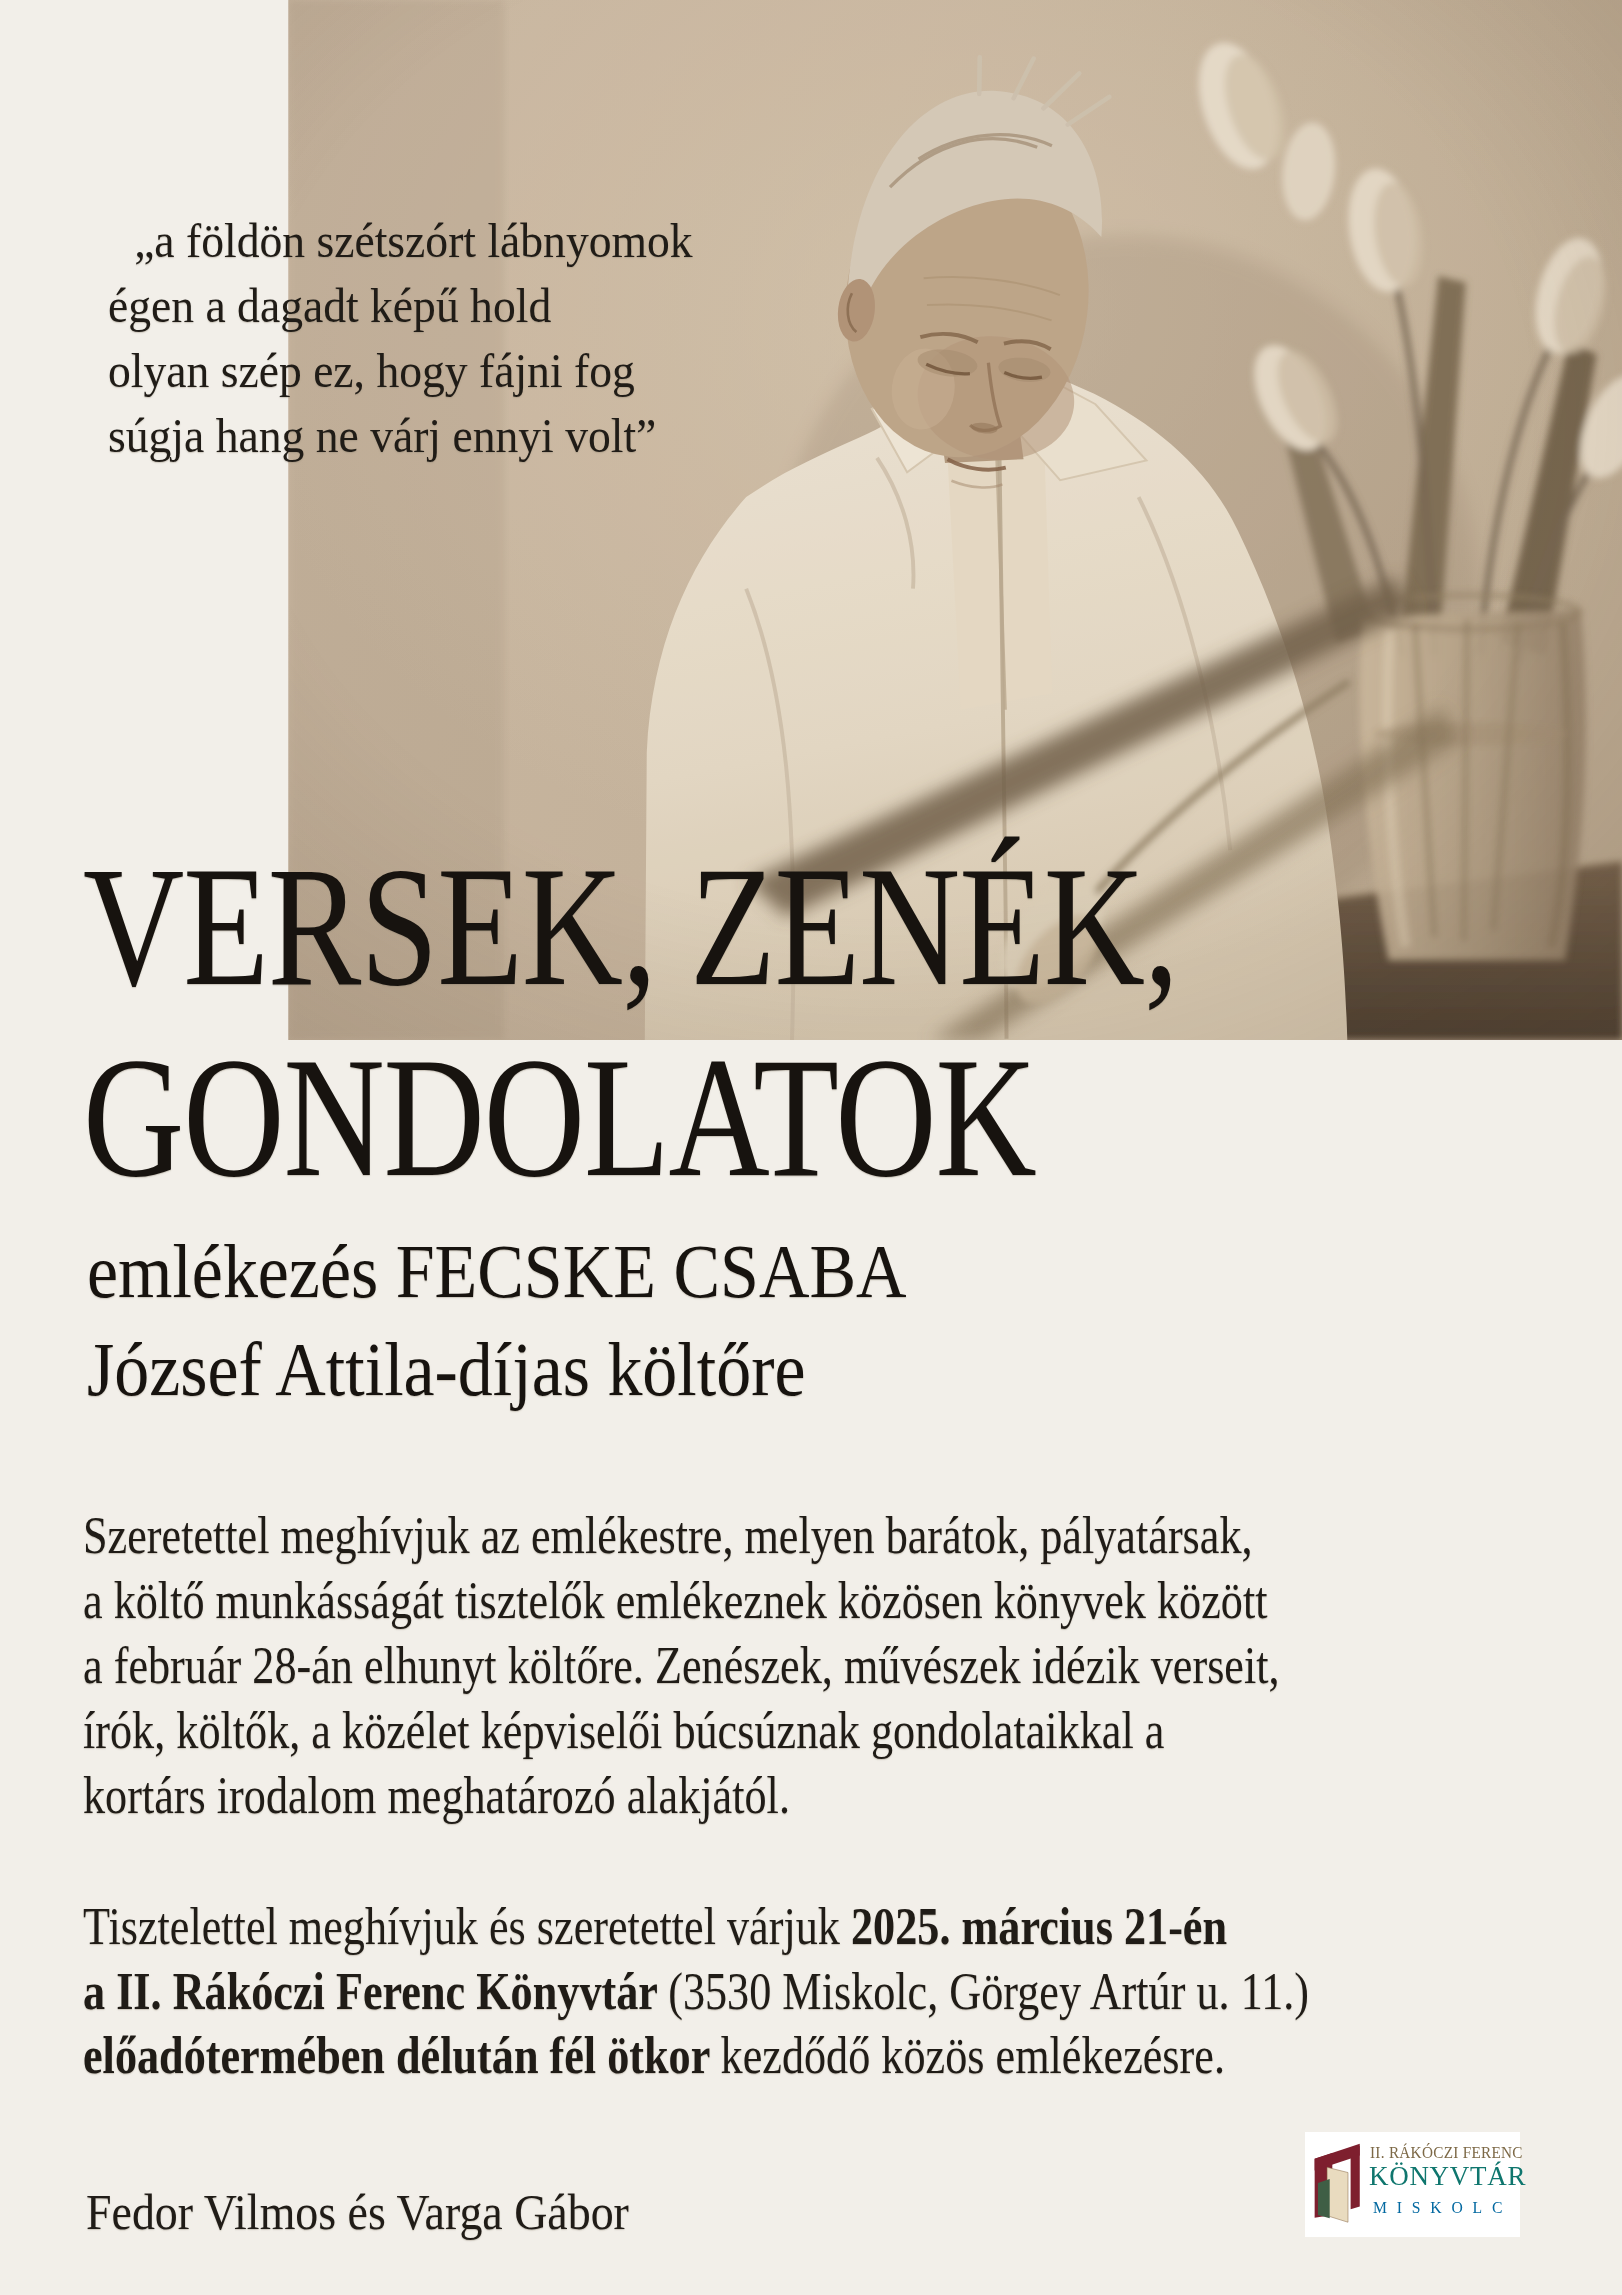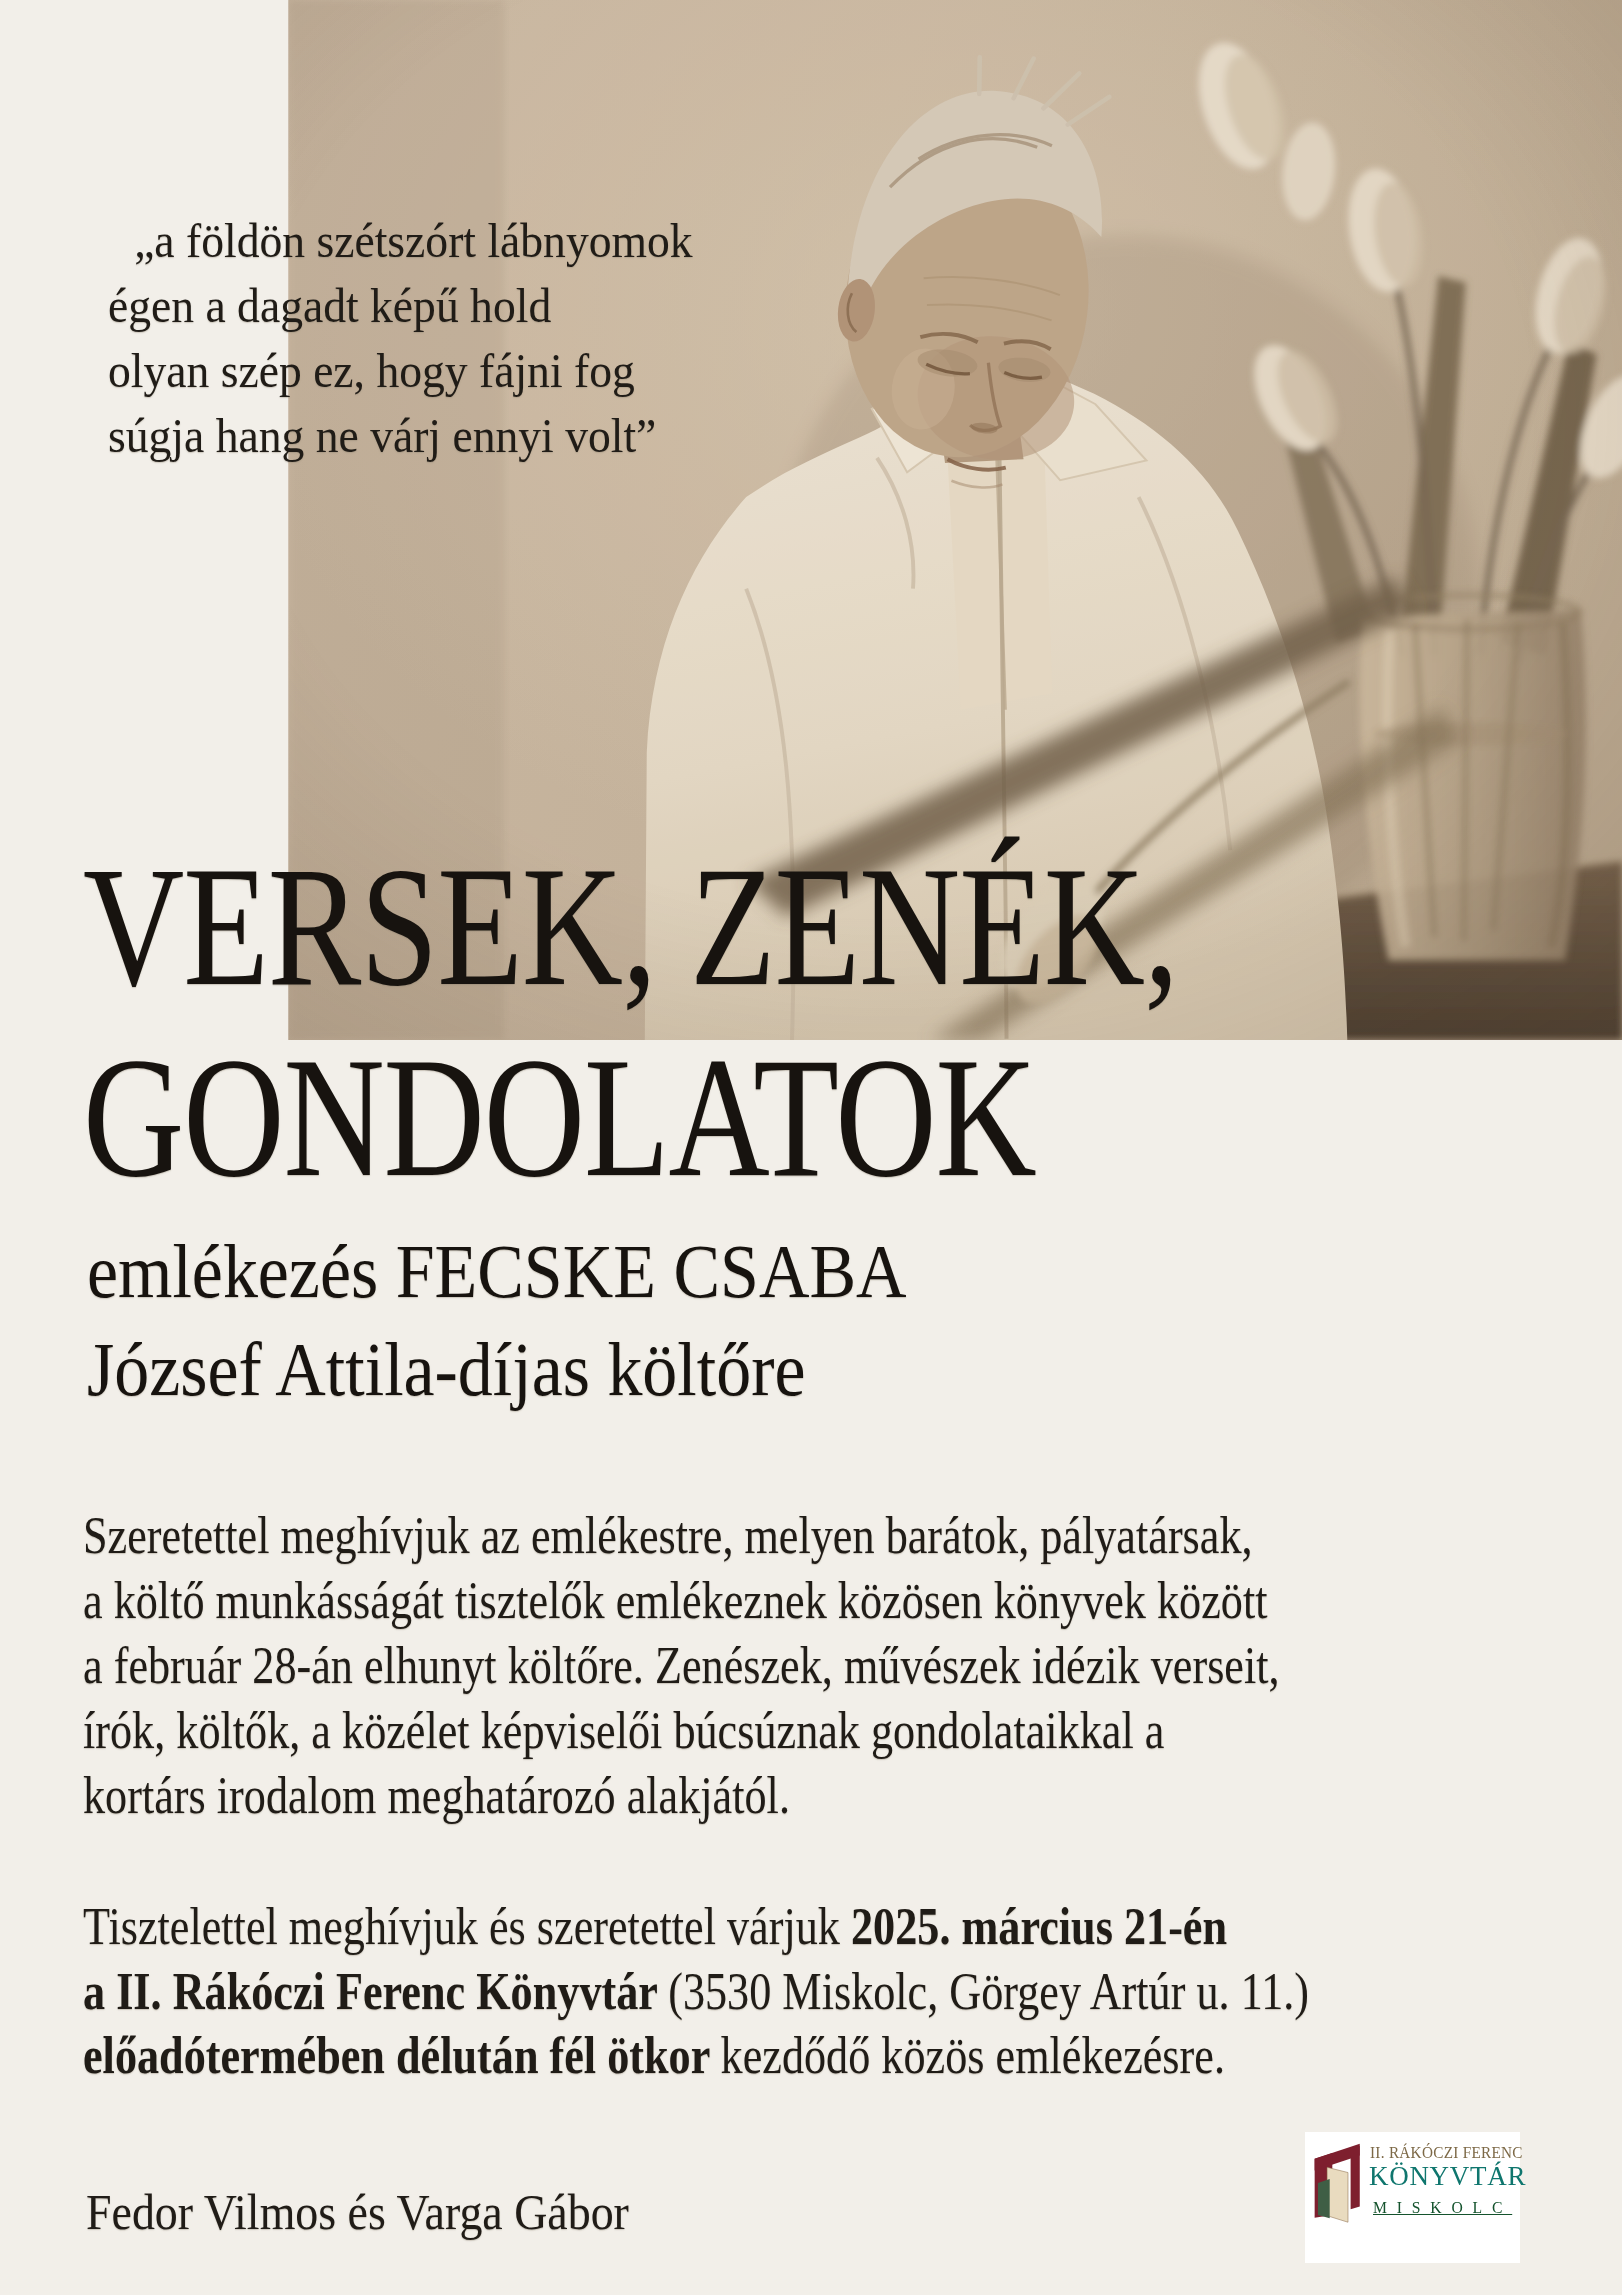--- a/index.html
+++ b/index.html
@@ -28,21 +28,21 @@
   
   #invitation{left:83px;top:1503px;font-size:52px;line-height:65px;transform:scaleX(0.85);}
   .detline{font-size:52px;line-height:1;transform:scaleX(0.85);}
   #det1{left:83px;top:1901px;}
   #det2{left:83px;top:1966px;}
   #det3{left:83px;top:2030px;}
   .detline b{font-weight:bold;}
   
   #credits{left:86px;top:2187px;font-size:51px;line-height:1;transform:scaleX(0.9);}
   
-  #logobox{left:1305px;top:2132px;width:215px;height:131px;background:#ffffff;}
+  #logobox{left:1305px;top:2132px;width:215px;height:105px;background:#ffffff;}
   #logoicon{left:9.2px;top:9.2px;width:51px;height:84px;}
   .logoline{position:absolute;white-space:nowrap;font-family:"Liberation Serif",serif;}
   #logol1{left:65px;top:10.5px;font-size:16.4px;letter-spacing:0.3px;transform:scaleX(0.93);transform-origin:0 0;}
   #logol2{left:64px;top:29px;font-size:27px;letter-spacing:0.7px;}
   #logol3{left:68px;top:67px;font-size:15.7px;letter-spacing:9.8px;}
 </style>
 </head>
 <body>
 
 <svg id="photo" class="abs" viewBox="0 0 2040 1590" xmlns="http://www.w3.org/2000/svg" aria-hidden="true">
@@ -258,15 +258,15 @@
 <div id="logobox" class="abs">
   <svg id="logoicon" class="abs" viewBox="0 0 78 128" xmlns="http://www.w3.org/2000/svg" aria-hidden="true">
     <polygon points="1,27 70,4 70,22 1,45" fill="#7e1f2e"></polygon>
     <polygon points="1,27 28,18 28,113 1,117" fill="#7e1f2e"></polygon>
     <polygon points="56,11 70,7 70,100 56,104" fill="#7e1f2e"></polygon>
     <polygon points="20,40 52,48 52,124 20,114" fill="#e9dbbf" stroke="#8a6b4a" stroke-width="0.8"></polygon>
     <polygon points="6,64 24,58 24,118 6,113" fill="#3f5e45"></polygon>
   </svg>
   <div id="logol1" class="logoline" style="color:#7d6947;">II. RÁKÓCZI FERENC</div>
   <div id="logol2" class="logoline" style="color:#0f766e;">KÖNYVTÁR</div>
-  <div id="logol3" class="logoline" style="color:#14532d;text-decoration:underline;">MISKOLC</div>
+  <div id="logol3" class="logoline" style="color:#0369a1;">MISKOLC</div>
 </div>
 
 
 </body></html>

